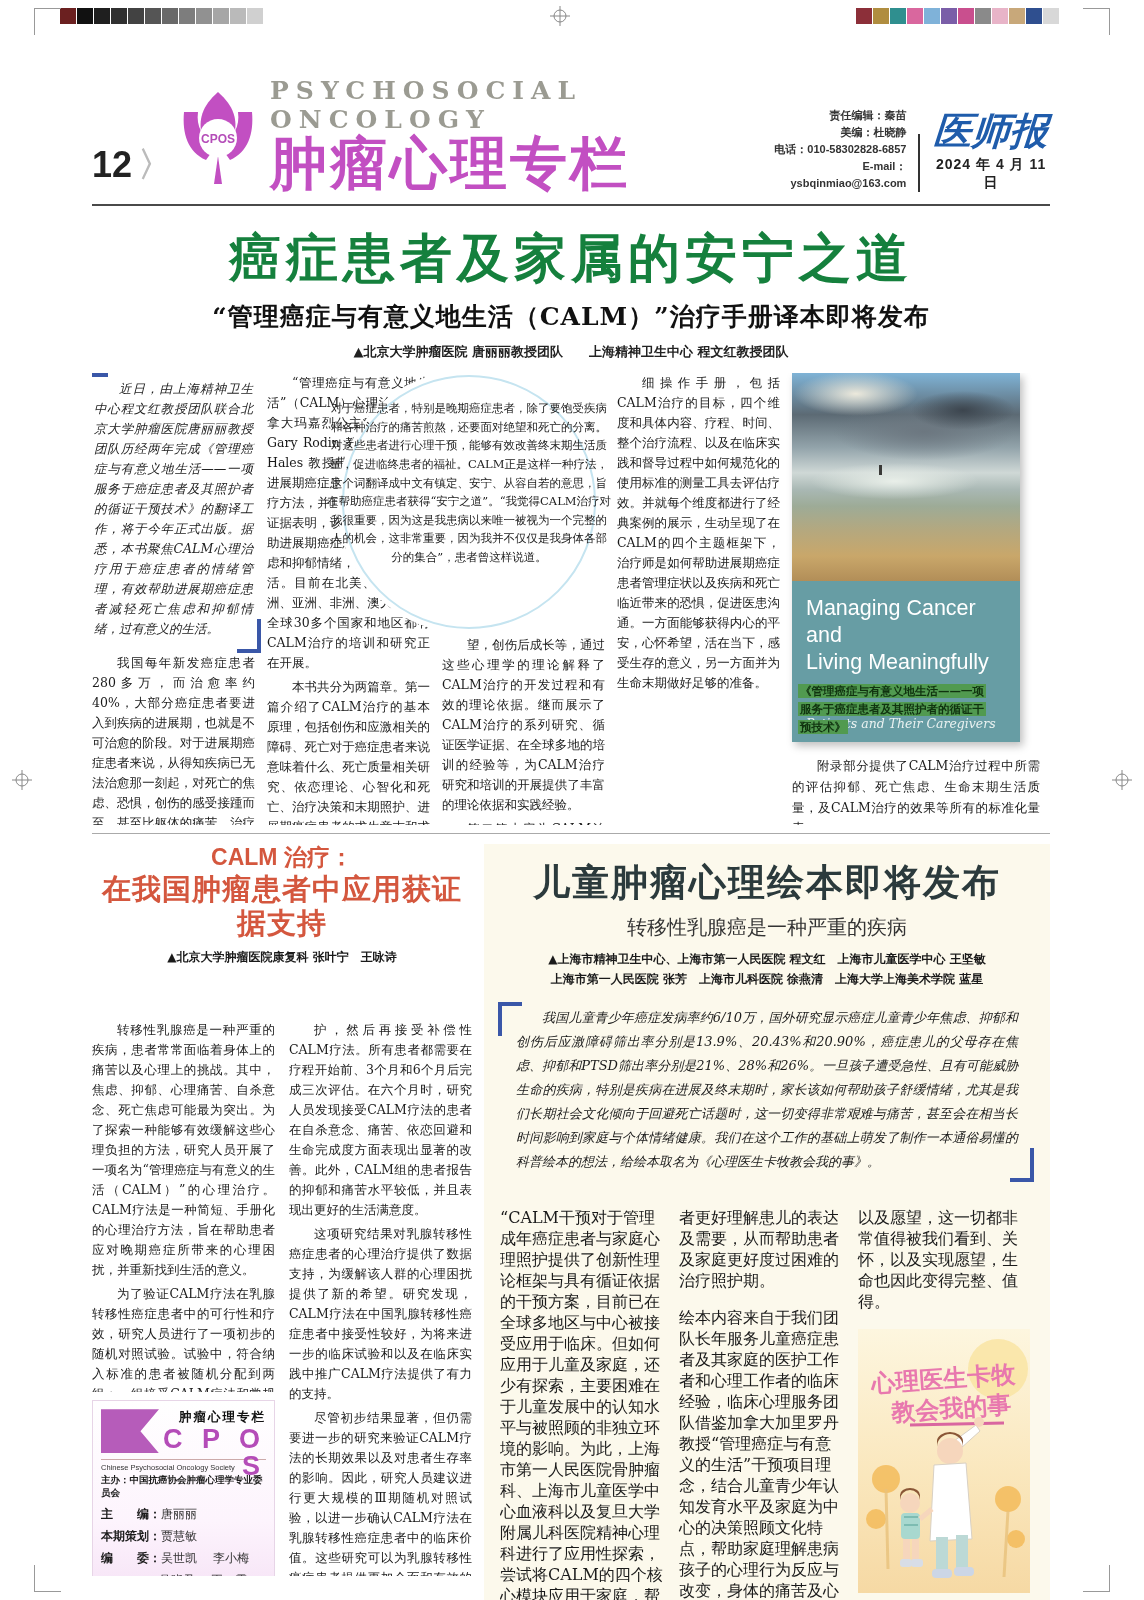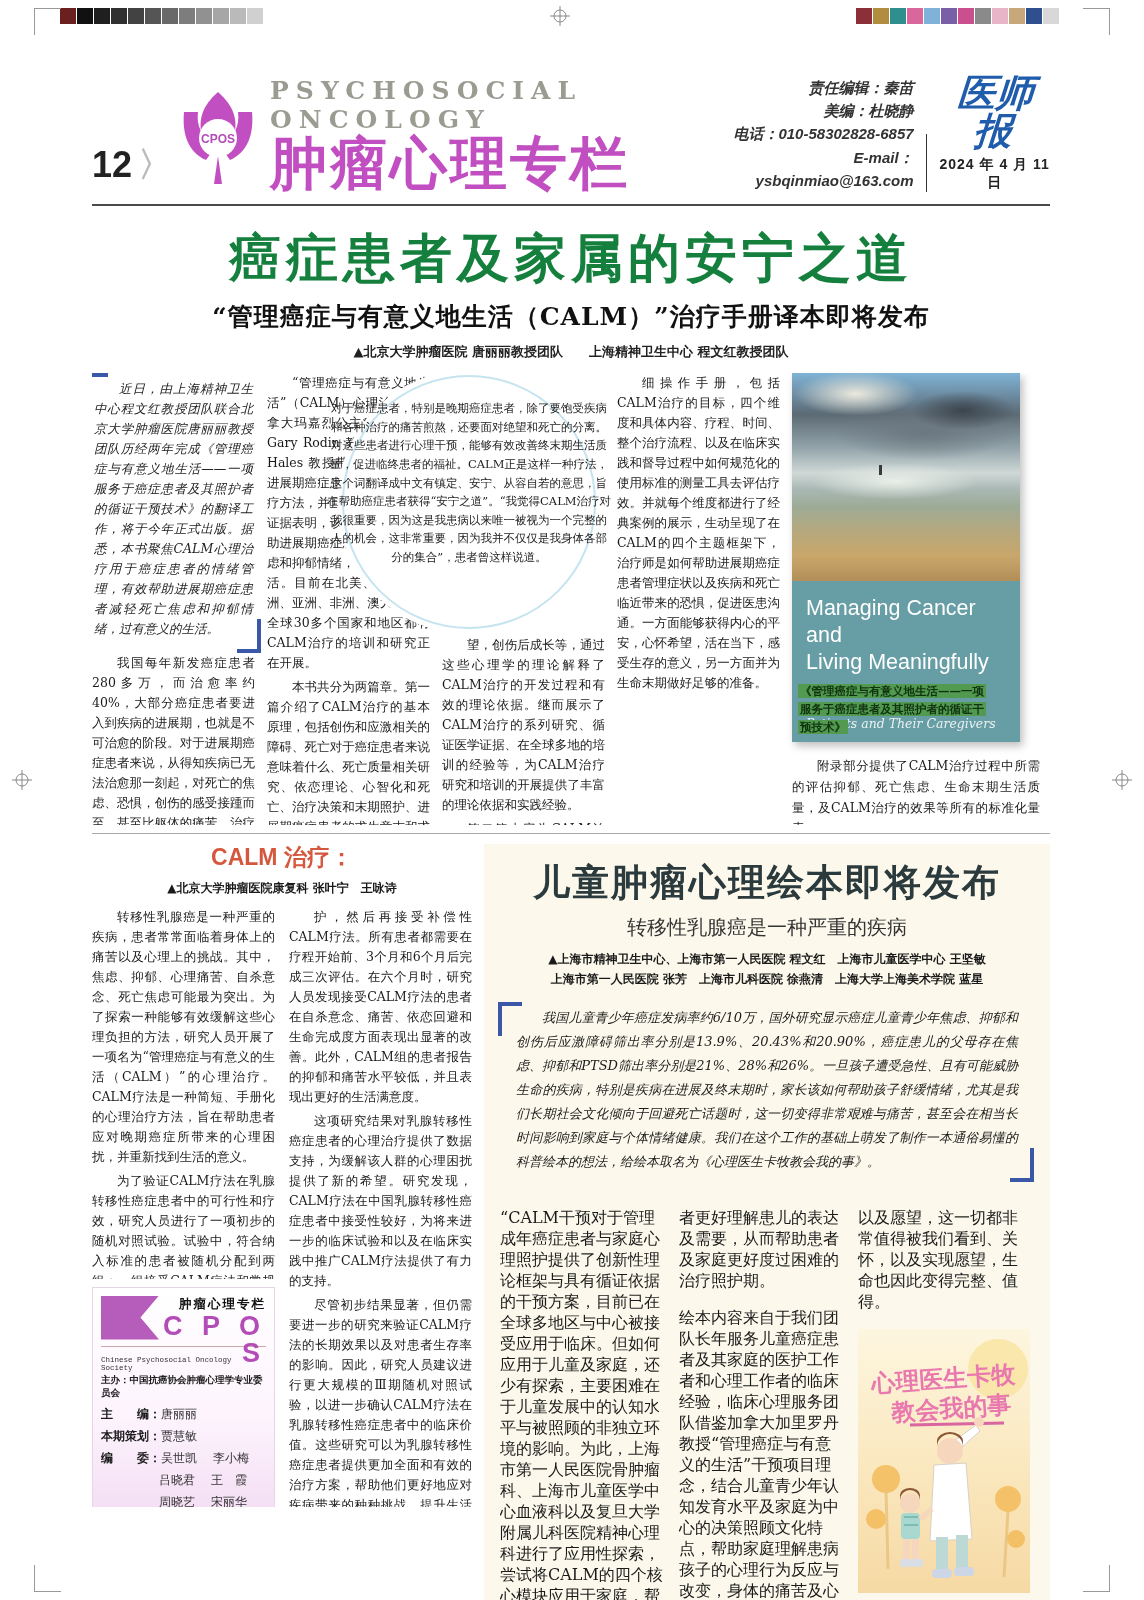--- a/index.html
+++ b/index.html
@@ -22,21 +22,21 @@
   .header{display:flex;align-items:flex-end;justify-content:space-between;
           padding-bottom:10px;border-bottom:2px solid #4a4a4a;height:108px;}
   .pageno{display:flex;align-items:center;gap:6px;margin-bottom:6px;}
   .pageno .num{font-family:"Liberation Sans",sans-serif;font-size:36px;font-weight:bold;color:#222;}
   .pageno .chev{font-size:34px;color:#bbb;font-weight:bold;}
   .brand{display:flex;align-items:flex-end;gap:6px;}
   .brand .texts{text-align:left;}
   .section-en{font-family:"DejaVu Serif",serif;font-size:25px;letter-spacing:7px;color:#9b9b92;font-weight:bold;}
   .section-cn{font-family:"Liberation Sans",sans-serif;font-size:57px;font-weight:bold;color:#c24fc2;letter-spacing:3px;line-height:1.05;}
   .masthead-right{display:flex;align-items:flex-end;gap:12px;margin-bottom:2px;}
-  .contact{font-family:"Liberation Sans",sans-serif;font-size:15px;line-height:1.55;color:#333;text-align:right;font-weight:bold;font-style:italic;}
+  .contact{font-family:"Liberation Sans",sans-serif;font-size:11px;line-height:1.55;color:#333;text-align:right;font-weight:bold;}
   .vdiv{width:2px;height:58px;background:#333;}
   .paper-name{font-family:"DejaVu Serif",serif;font-size:38px;font-weight:bold;color:#1f5cab;
               font-style:italic;transform:skewX(-4deg);line-height:1;}
   .paper-date{font-family:"Liberation Sans",sans-serif;font-size:14px;font-weight:bold;color:#222;margin-top:6px;letter-spacing:1px;}
 
   
   .m-headline{font-family:"Liberation Sans",sans-serif;text-align:center;font-size:52px;font-weight:bold;
               color:#15803d;letter-spacing:5px;margin:18px 0 6px;}
   .m-subhead{text-align:center;font-size:25px;color:#111;font-weight:600;letter-spacing:1px;}
   .m-byline{text-align:center;font-size:13px;font-weight:bold;color:#222;margin:10px 0 12px;}
@@ -73,33 +73,33 @@
   .hrule{border:none;border-top:1px solid #aaa;margin:8px 0 10px;}
 
   
   .bottom-row{display:flex;gap:12px;align-items:flex-start;}
   .left-art{flex:0 0 380px;width:380px;}
   .l-headline{font-family:"Liberation Sans",sans-serif;text-align:center;color:#d4573e;font-weight:bold;line-height:1.2;}
   .l-h1{font-size:23px;}
   .l-h2{font-size:29px;letter-spacing:1px;}
   .l-byline{text-align:center;font-size:12px;font-weight:bold;margin:8px 0 10px;}
   .l-cols{display:flex;gap:14px;height:600px;overflow:hidden;}
-  .b-col{width:183px;flex:0 0 183px;}
+  .b-col{width:183px;flex:0 0 183px;margin-top:44px;}
   .clip1{height:372px;overflow:hidden;}
 
   
   .cpos-box{margin-top:8px;width:183px;border:1px solid #e7d5e7;
             background:linear-gradient(180deg,#fff 0%,#fdf4fd 55%,#f3dcf3 100%);padding:8px 8px 10px;box-sizing:border-box;}
   .cpos-ribbon{position:relative;height:46px;margin-bottom:4px;}
   .ribbon-shape{position:absolute;left:0;top:0;width:58px;height:44px;background:#b65cba;
                 clip-path:polygon(0 0,100% 0,68% 50%,100% 100%,0 100%);}
   .cpos-right{position:absolute;left:40px;top:0;right:0;text-align:right;}
   .cpos-sec{font-family:"Liberation Sans",sans-serif;font-size:12.5px;font-weight:bold;color:#111;letter-spacing:2px;}
   .cpos-acronym{font-family:"Liberation Sans",sans-serif;font-size:27px;font-weight:bold;color:#b44cb8;letter-spacing:6px;line-height:1;}
-  .cpos-en{font-family:Liberation Mono, monospace;font-size:7.5px;color:#333;border-top:1px solid #caa;padding-top:9px;}
+  .cpos-en{font-family:Liberation Sans, sans-serif;font-size:7.5px;color:#333;border-top:1px solid #caa;padding-top:3px;}
   .cpos-org{font-size:9.5px;font-weight:bold;margin:2px 0 6px;}
   .cpos-row{display:flex;font-size:12px;margin-top:5px;}
   .cpos-row .lab{font-weight:bold;white-space:pre;}
   .cpos-row .val{color:#333;}
   .cpos-row .val2{color:#333;margin-left:16px;}
   .cpos-indent{margin-left:58px;}
 
   
   .right-art{flex:0 0 566px;width:566px;background:#fcf9ec;padding:10px 16px 14px;box-sizing:border-box;}
   .c-headline{font-family:"Liberation Sans",sans-serif;text-align:center;font-size:37px;font-weight:bold;color:#2b3a3c;letter-spacing:2px;margin-top:4px;}
@@ -268,20 +268,21 @@
       </div>
     </div>
 
     <hr class="hrule">
 
     <div class="bottom-row">
 
       <div class="left-art">
         <div class="l-headline">
           <div class="l-h1">CALM 治疗：</div>
+          <div class="l-h2">在我国肿瘤患者中应用获证据支持</div>
         </div>
         <div class="l-byline">▲北京大学肿瘤医院康复科 张叶宁　王咏诗</div>
         <div class="l-cols">
           <div class="b-col">
             <div class="clip1">
               <p>转移性乳腺癌是一种严重的疾病，患者常常面临着身体上的痛苦以及心理上的挑战。其中，焦虑、抑郁、心理痛苦、自杀意念、死亡焦虑可能最为突出。为了探索一种能够有效缓解这些心理负担的方法，研究人员开展了一项名为“管理癌症与有意义的生活（CALM）”的心理治疗。CALM疗法是一种简短、手册化的心理治疗方法，旨在帮助患者应对晚期癌症所带来的心理困扰，并重新找到生活的意义。</p>
               <p>为了验证CALM疗法在乳腺转移性癌症患者中的可行性和疗效，研究人员进行了一项初步的随机对照试验。试验中，符合纳入标准的患者被随机分配到两组：一组接受CALM疗法和常规照护另一组则先接受常规照</p>
             </div>
 
             <div class="cpos-box">

